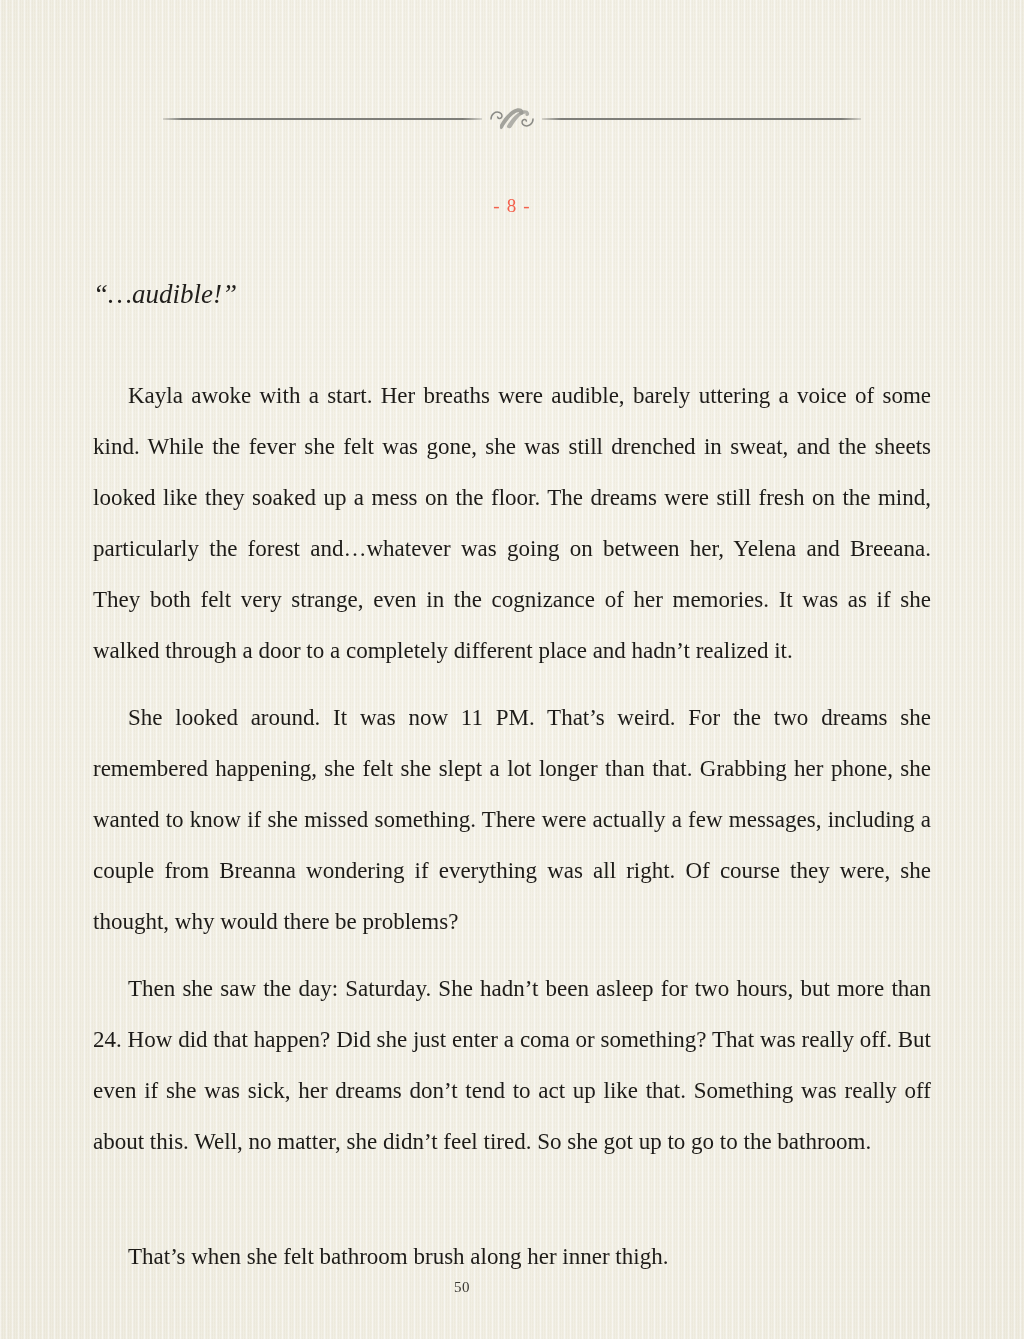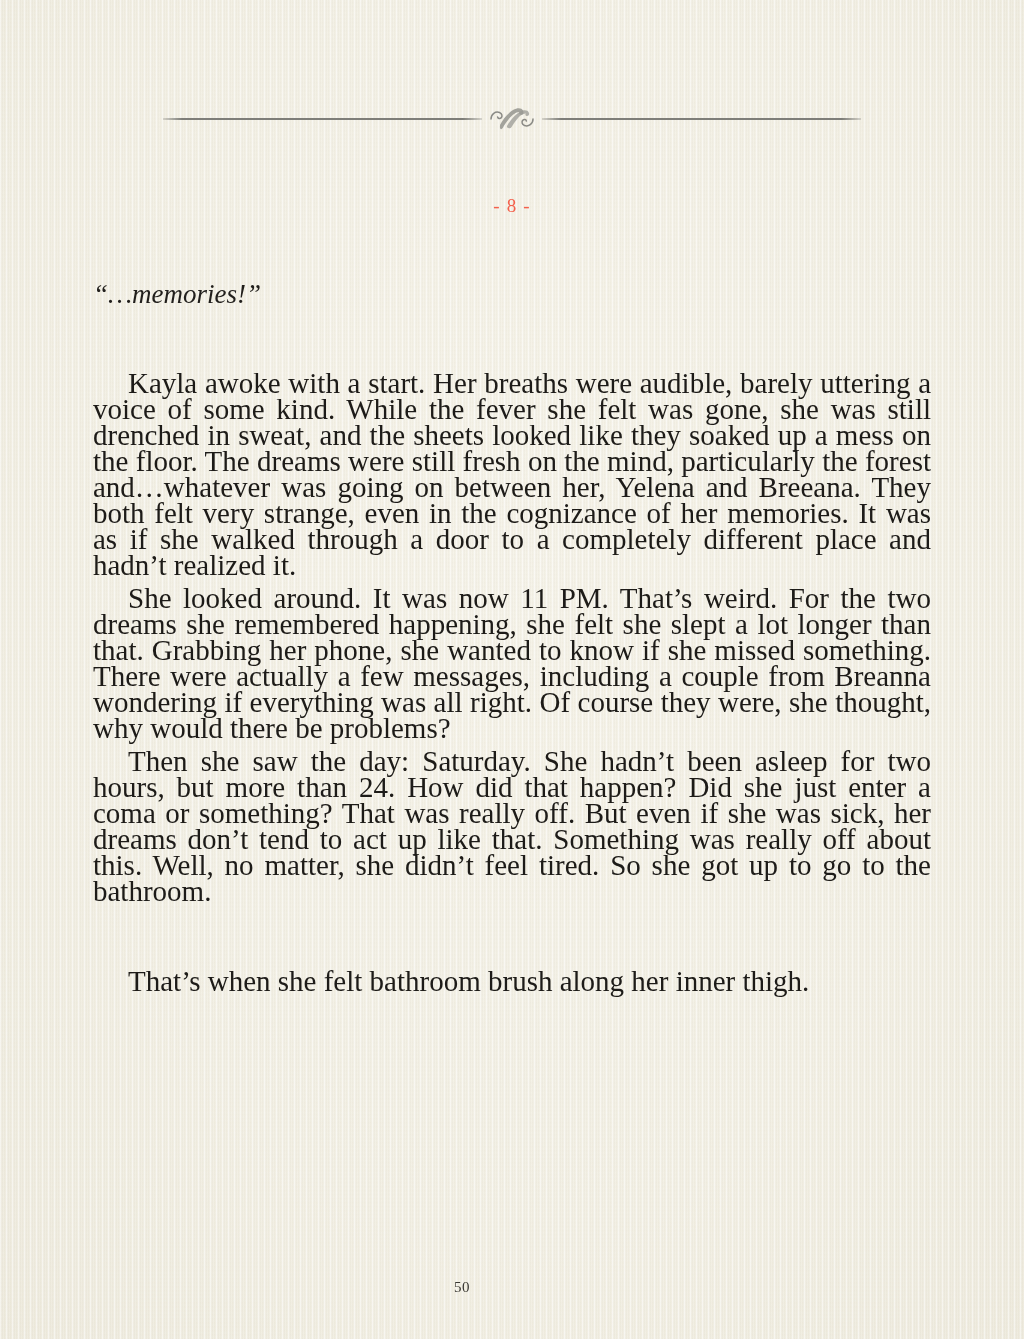--- a/index.html
+++ b/index.html
@@ -101,32 +101,32 @@
     font-style: italic;
     font-size: 27px;
     line-height: 36px;
     color: #211f1c;
     margin: 0 0 58px 0;
     text-align: left;
   }
 
   p.body-para {
     margin: 0;
-    font-size: 29px;
-    line-height: 26px;
+    font-size: 23px;
+    line-height: 51px;
     color: #1d1b18;
     text-align: justify;
     text-justify: inter-word;
     -webkit-hyphens: auto;
     hyphens: auto;
     text-indent: 35px;
   }
 
   p.body-para + p.body-para {
-    margin-top: 7px;
+    margin-top: 16px;
   }
 
   .para-gap {
     height: 64px;
   }
 
   
   .folio {
     position: absolute;
     left: 0;
@@ -157,21 +157,21 @@
         </g>
       </svg>
     </div>
     <div class="rule-right"></div>
   </div>
 
   <div class="chapter-number">- 8 -</div>
 
   <div class="text-block">
 
-    <div class="epigraph">“…memories!”</div>
+    <div class="epigraph">“…audible!”</div>
 
     <p class="body-para">Kayla awoke with a start. Her breaths were audible, barely uttering a voice of some kind. While the fever she felt was gone, she was still drenched in sweat, and the sheets looked like they soaked up a mess on the floor. The dreams were still fresh on the mind, particularly the forest and…whatever was going on between her, Yelena and Breeana. They both felt very strange, even in the cognizance of her memories. It was as if she walked through a door to a completely different place and hadn’t realized it.</p>
 
     <p class="body-para">She looked around. It was now 11 PM. That’s weird. For the two dreams she remembered happening, she felt she slept a lot longer than that. Grabbing her phone, she wanted to know if she missed something. There were actually a few messages, including a couple from Breanna wondering if everything was all right. Of course they were, she thought, why would there be problems?</p>
 
     <p class="body-para">Then she saw the day: Saturday. She hadn’t been asleep for two hours, but more than 24. How did that happen? Did she just enter a coma or something? That was really off. But even if she was sick, her dreams don’t tend to act up like that. Something was really off about this. Well, no matter, she didn’t feel tired. So she got up to go to the bathroom.</p>
 
     <div class="para-gap"></div>
 
     <p class="body-para">That’s when she felt bathroom brush along her inner thigh.</p>

